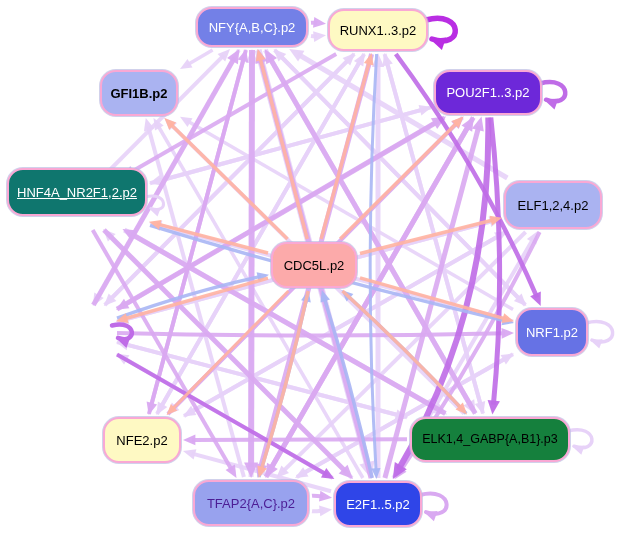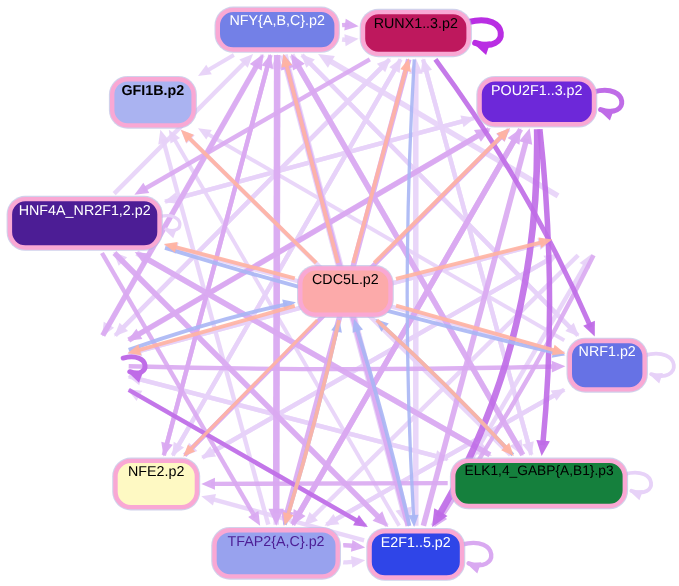--- a/index.html
+++ b/index.html
@@ -1,22 +1,22 @@
 <!DOCTYPE html>
 <html><head>
 <meta charset="utf-8">
 <style>
   html,body{margin:0;padding:0;background:#ffffff;}
   body{font-family:"Liberation Sans", sans-serif;}
   #stage{position:relative;width:617px;height:533px;background:#ffffff;overflow:hidden;}
   #edges{position:absolute;left:0;top:0;}
   .node{
     position:absolute;
-    display:flex;align-items:flex-start;justify-content:center;
-    border:4px solid #f9a8d4;
+    display:flex;align-items:center;justify-content:center;
+    border:2px solid #f9a8d4;
     box-shadow:0 0 0 1px rgba(185,185,225,.65);
     border-radius:16px;
     font-size:13px;
     white-space:nowrap;
     box-sizing:border-box;
     cursor:pointer;
     z-index:2;
   }
   .node span{pointer-events:none;}
 </style>
@@ -202,31 +202,34 @@
       <path d="M 586 323.0 C 620.4 314.0, 620.4 350.0, 592 340.1" stroke="#e7d2f8" stroke-width="3.5" fill="none" stroke-linecap="round"></path>
       <polygon points="590,340.1 602.6,339.2 599.3,348.6" fill="#e7d2f8"></polygon>
       <path d="M 568 431.0 C 598.8 423.0, 598.8 455.0, 574 446.2" stroke="#e7d2f8" stroke-width="3.5" fill="none" stroke-linecap="round"></path>
       <polygon points="572,446.2 584.6,445.4 581.3,454.8" fill="#e7d2f8"></polygon>
       <path d="M 420 495.0 C 454.4 486.0, 454.4 522.0, 426 512.1" stroke="#d9a9f1" stroke-width="4" fill="none" stroke-linecap="round"></path>
       <polygon points="424,512.1 437.5,511.1 433.9,521.3" fill="#d9a9f1"></polygon>
     </svg>
 <div class="node" style="left: 196px; top: 7px; width: 112px; height: 40px; background: rgb(115, 128, 231); color: rgb(255, 255, 255);">
       <span>NFY{A,B,C}.p2</span>
     </div>
-    <div class="node" style="left: 328px; top: 9px; width: 100px; height: 42px; background: #be185d; color: rgb(0, 0, 0);">
+    <div class="node" style="left: 328px; top: 9px; width: 100px; height: 42px; background: #fef9c3; color: rgb(0, 0, 0);">
       <span>RUNX1..3.p2</span>
     </div>
     <div class="node" style="left: 100px; top: 70px; width: 78px; height: 46px; background: rgb(170, 179, 241); color: rgb(0, 0, 0); font-weight: bold;">
       <span>GFI1B.p2</span>
     </div>
     <div class="node" style="left: 434px; top: 69.5px; width: 108px; height: 45px; background: #6d28d9; color: rgb(255, 255, 255);">
       <span>POU2F1..3.p2</span>
     </div>
-    <div class="node" style="left: 7px; top: 179px; width: 140px; height: 48px; background: #4c1d95; color: rgb(255, 255, 255);">
+    <div class="node" style="left: 7px; top: 168px; width: 140px; height: 48px; background: #0f766e; color: rgb(255, 255, 255); text-decoration: underline;">
       <span>HNF4A_NR2F1,2.p2</span>
+    </div>
+    <div class="node" style="left: 504px; top: 181px; width: 98px; height: 48px; background: rgb(170, 179, 241); color: rgb(0, 0, 0);">
+      <span>ELF1,2,4.p2</span>
     </div>
     <div class="node" style="left: 271px; top: 242px; width: 86px; height: 46px; background: rgb(252, 170, 170); color: rgb(0, 0, 0);">
       <span>CDC5L.p2</span>
     </div>
     <div class="node" style="left: 516px; top: 308px; width: 72px; height: 48px; background: rgb(102, 114, 229); color: rgb(255, 255, 255);">
       <span>NRF1.p2</span>
     </div>
     <div class="node" style="left: 103px; top: 417px; width: 78px; height: 46px; background: #fef9c3; color: rgb(0, 0, 0);">
       <span>NFE2.p2</span>
     </div>

